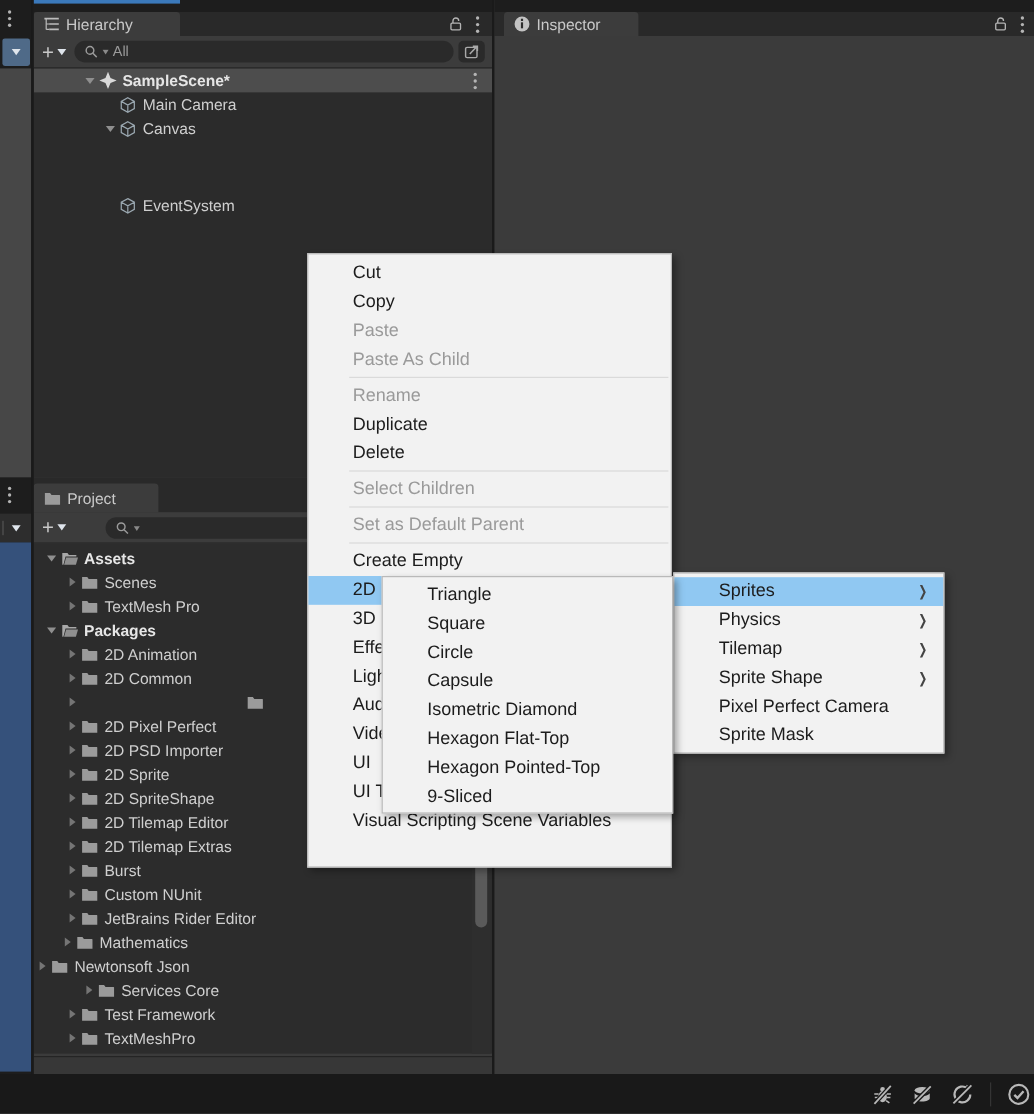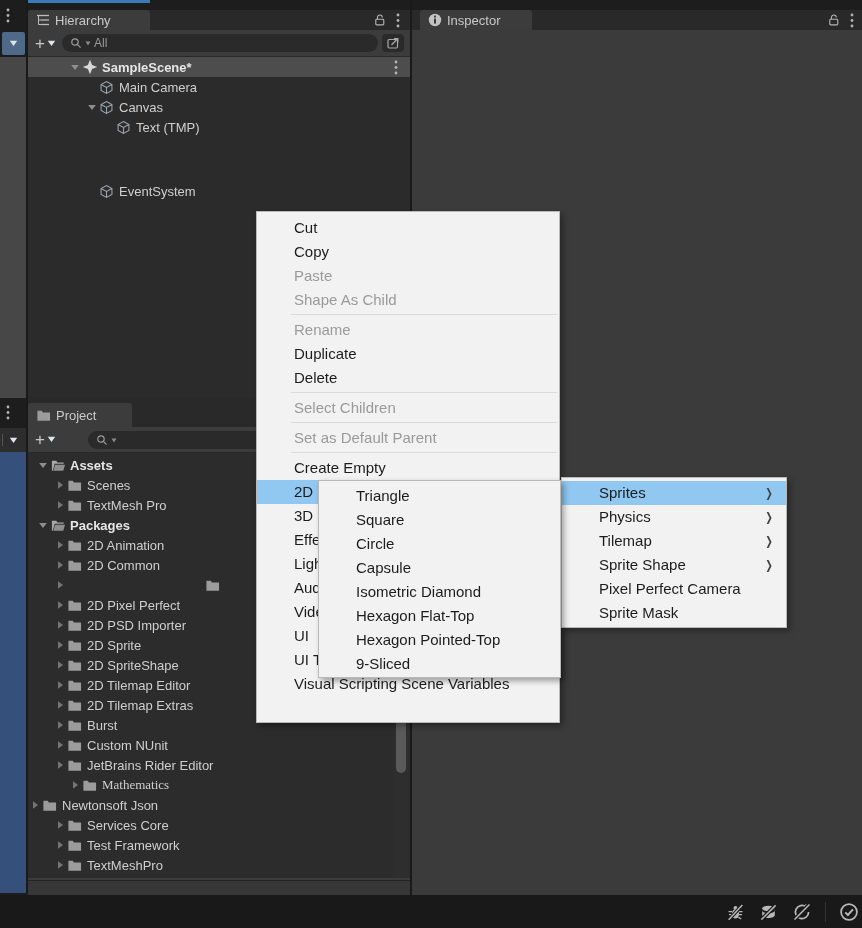--- a/index.html
+++ b/index.html
@@ -247,29 +247,20 @@
               <path d="M1.2 3 L8.8 3 L5 8 Z" fill="#8f8f8f"></path>
             </svg>
           </span>
           <span class="tree-ico">
             <svg width="15" height="15" viewBox="0 0 16 16">
               <path fill="none" stroke="#9aa7b0" stroke-width="1.1" d="M8 1.6 L13.8 4.8 L13.8 11.2 L8 14.4 L2.2 11.2 L2.2 4.8 Z M2.2 4.8 L8 8 L13.8 4.8 M8 8 L8 14.4"></path>
             </svg>
           </span>
           <span class="tree-label">Canvas</span>
         </div>
-        <div class="tree-row" style="padding-left: 74px;">
-          <span class="tree-exp"></span>
-          <span class="tree-ico">
-            <svg width="15" height="15" viewBox="0 0 16 16">
-              <path fill="none" stroke="#9aa7b0" stroke-width="1.1" d="M8 1.6 L13.8 4.8 L13.8 11.2 L8 14.4 L2.2 11.2 L2.2 4.8 Z M2.2 4.8 L8 8 L13.8 4.8 M8 8 L8 14.4"></path>
-            </svg>
-          </span>
-          <span class="tree-label">Text (TMP)</span>
-        </div>
         <div class="tree-row" style="padding-left: 57px; margin-top: 44px;">
           <span class="tree-exp"></span>
           <span class="tree-ico">
             <svg width="15" height="15" viewBox="0 0 16 16">
               <path fill="none" stroke="#9aa7b0" stroke-width="1.1" d="M8 1.6 L13.8 4.8 L13.8 11.2 L8 14.4 L2.2 11.2 L2.2 4.8 Z M2.2 4.8 L8 8 L13.8 4.8 M8 8 L8 14.4"></path>
             </svg>
           </span>
           <span class="tree-label">EventSystem</span>
         </div>
       </div>
@@ -514,21 +505,21 @@
               <path d="M3 1.2 L8 5 L3 8.8 Z" fill="#757575"></path>
             </svg>
           </span>
           <span class="tree-ico">
             <svg width="15" height="15" viewBox="0 0 16 16">
               <path d="M1.5 3h4.6l1.3 1.7h7.1c.3 0 .5.2.5.5v8.3H1.5z" fill="#9b9b9b"></path>
             </svg>
           </span>
           <span class="tree-label">JetBrains Rider Editor</span>
         </div>
-        <div class="tree-row" style="padding-left: 40px; font-family: Liberation Serif, serif;">
+        <div class="tree-row" style="padding-left: 21px;">
           <span class="tree-exp">
             <svg width="10" height="10" viewBox="0 0 10 10">
               <path d="M3 1.2 L8 5 L3 8.8 Z" fill="#757575"></path>
             </svg>
           </span>
           <span class="tree-ico">
             <svg width="15" height="15" viewBox="0 0 16 16">
               <path d="M1.5 3h4.6l1.3 1.7h7.1c.3 0 .5.2.5.5v8.3H1.5z" fill="#9b9b9b"></path>
             </svg>
           </span>
@@ -540,21 +531,21 @@
               <path d="M3 1.2 L8 5 L3 8.8 Z" fill="#757575"></path>
             </svg>
           </span>
           <span class="tree-ico">
             <svg width="15" height="15" viewBox="0 0 16 16">
               <path d="M1.5 3h4.6l1.3 1.7h7.1c.3 0 .5.2.5.5v8.3H1.5z" fill="#9b9b9b"></path>
             </svg>
           </span>
           <span class="tree-label">Newtonsoft Json</span>
         </div>
-        <div class="tree-row" style="padding-left: 25px;">
+        <div class="tree-row" style="padding-left: 39px;">
           <span class="tree-exp">
             <svg width="10" height="10" viewBox="0 0 10 10">
               <path d="M3 1.2 L8 5 L3 8.8 Z" fill="#757575"></path>
             </svg>
           </span>
           <span class="tree-ico">
             <svg width="15" height="15" viewBox="0 0 16 16">
               <path d="M1.5 3h4.6l1.3 1.7h7.1c.3 0 .5.2.5.5v8.3H1.5z" fill="#9b9b9b"></path>
             </svg>
           </span>
@@ -667,21 +658,21 @@
             <path d="M6.6 10.3 L9 12.7 L13.6 7.6" fill="none" stroke="#b8b8b8" stroke-width="1.8"></path>
           </svg>
         </span>
     </div>
   </div>
 
   <div id="context-menu" class="menu">
       <div class="menu-item"><span>Cut</span></div>
       <div class="menu-item"><span>Copy</span></div>
       <div class="menu-item disabled"><span>Paste</span></div>
-      <div class="menu-item disabled"><span>Shape As Child</span></div>
+      <div class="menu-item disabled"><span>Paste As Child</span></div>
       <div class="menu-sep"></div>
       <div class="menu-item disabled"><span>Rename</span></div>
       <div class="menu-item"><span>Duplicate</span></div>
       <div class="menu-item"><span>Delete</span></div>
       <div class="menu-sep"></div>
       <div class="menu-item disabled"><span>Select Children</span></div>
       <div class="menu-sep"></div>
       <div class="menu-item disabled"><span>Set as Default Parent</span></div>
       <div class="menu-sep"></div>
       <div class="menu-item"><span>Create Empty</span></div>

